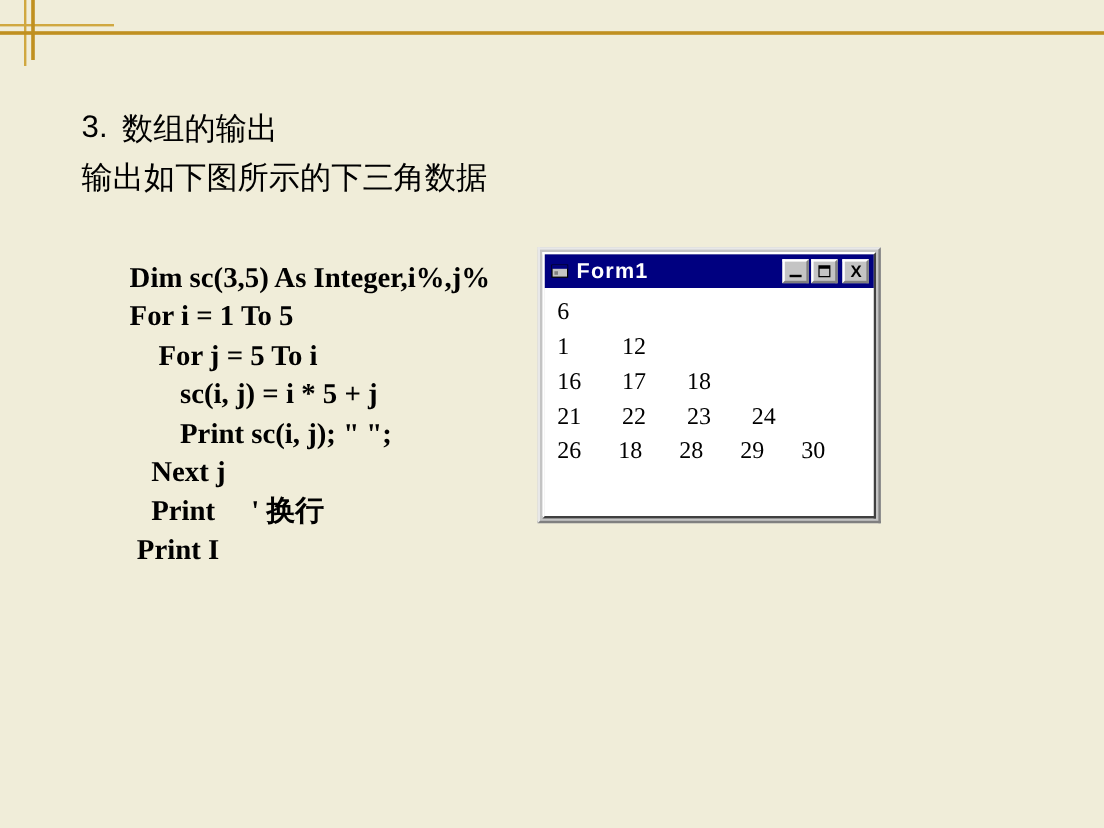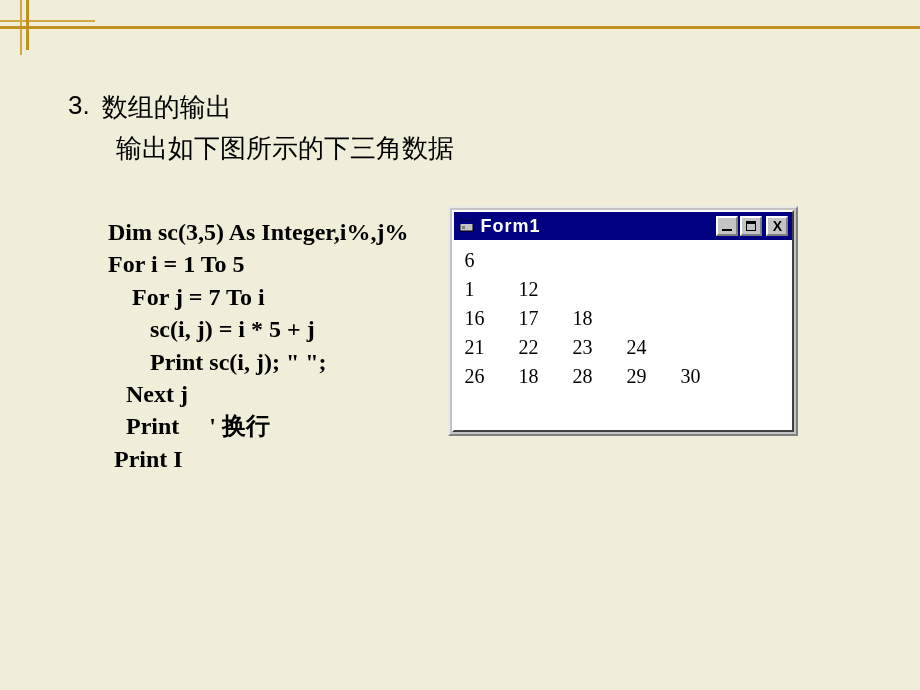--- a/index.html
+++ b/index.html
@@ -38,40 +38,39 @@
       font-size: 26px;
       color: #000;
       font-family: "SimHei", "黑体", sans-serif;
       margin-bottom: 6px;
     }
     .heading-num { margin-right: 12px; }
     .subheading {
       font-size: 26px;
       color: #000;
       font-family: "SimHei", "黑体", sans-serif;
-      margin-left: 48px;
       margin-bottom: 50px;
     }
     .lower {
       display: flex;
       align-items: flex-start;
       gap: 40px;
     }
     .code-block {
       font-family: "Times New Roman", serif;
       font-size: 24px;
       font-weight: bold;
       color: #000;
       line-height: 1.35;
       margin-left: 40px;
       white-space: pre;
     }
 
     .form-window {
-      width: 350px;
+      width: 286px;
       border: 2px solid #808080;
       border-top-color: #e8e8e8;
       border-left-color: #e8e8e8;
       padding: 2px;
       background: #c4c4c4;
       position: relative;
       top: -10px;
     }
     .form-inner-border {
       border: 2px solid #404040;
@@ -167,21 +166,21 @@
 <div class="content">
   <div class="heading-row">
     <span class="heading-num">3.</span>
     <span>数组的输出</span>
   </div>
   <div class="subheading">输出如下图所示的下三角数据</div>
 
   <div class="lower">
     <div class="code-block"><span>Dim sc(3,5) As Integer,i%,j%</span>
 <span>For i = 1 To 5</span>
-<span>    For j = 7 To i</span>
+<span>    For j = 5 To i</span>
 <span>       sc(i, j) = i * 5 + j</span>
 <span>       Print sc(i, j); " ";</span>
 <span>   Next j</span>
 <span>   Print     ' 换行</span>
 <span> Print I</span></div>
 
     <div class="form-window">
       <div class="form-inner-border">
         <div class="title-bar">
           <span class="title-icon">

